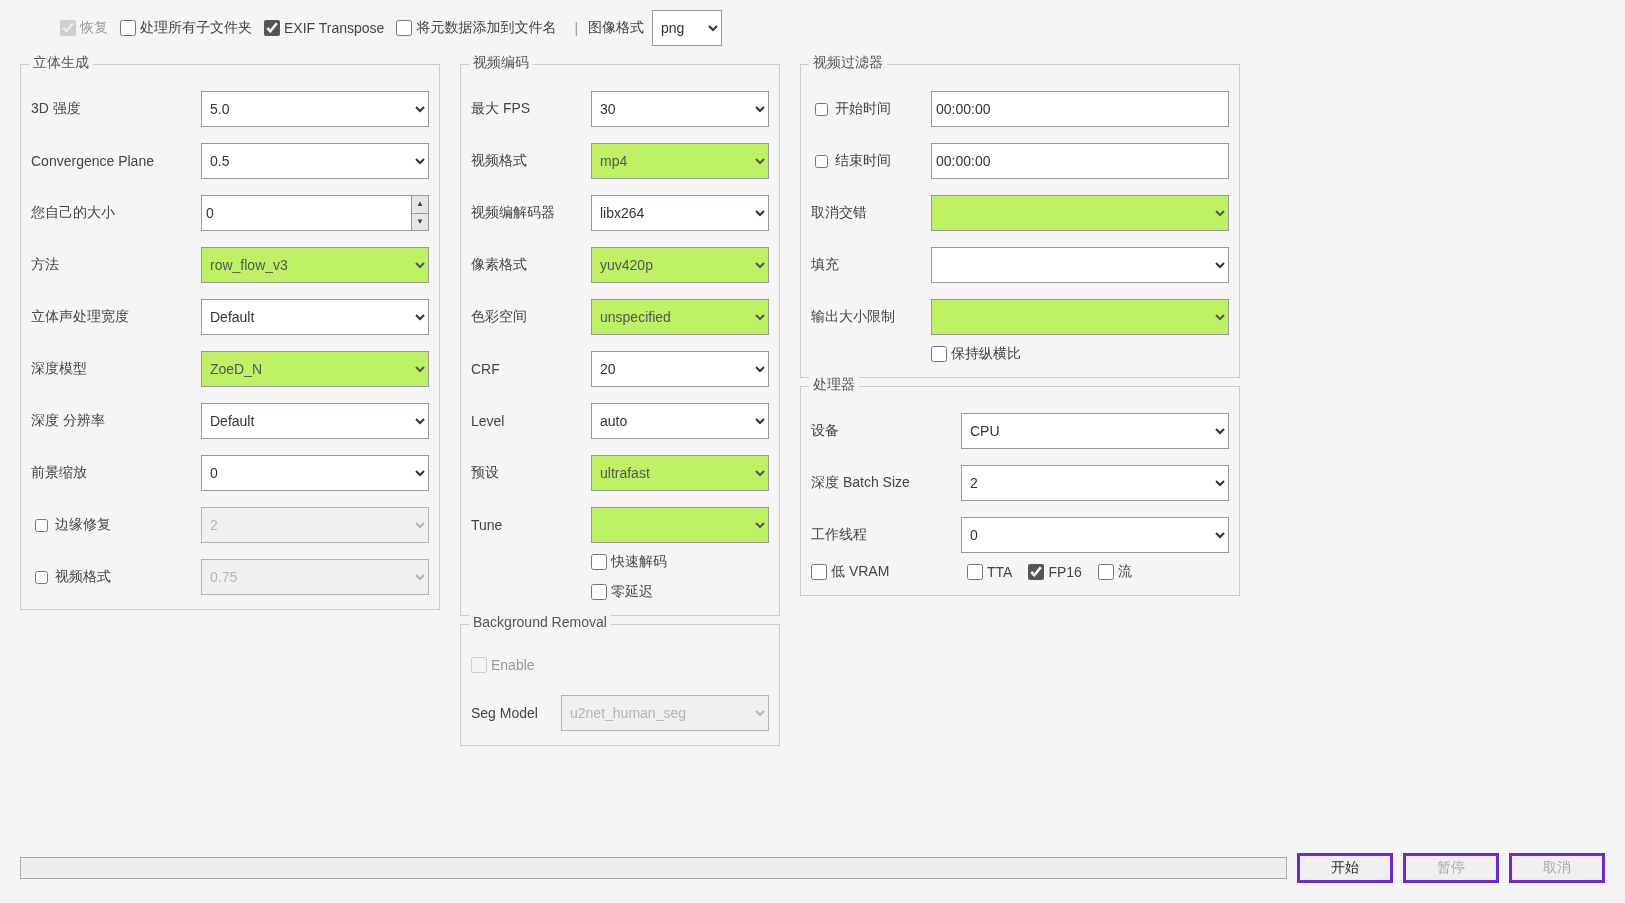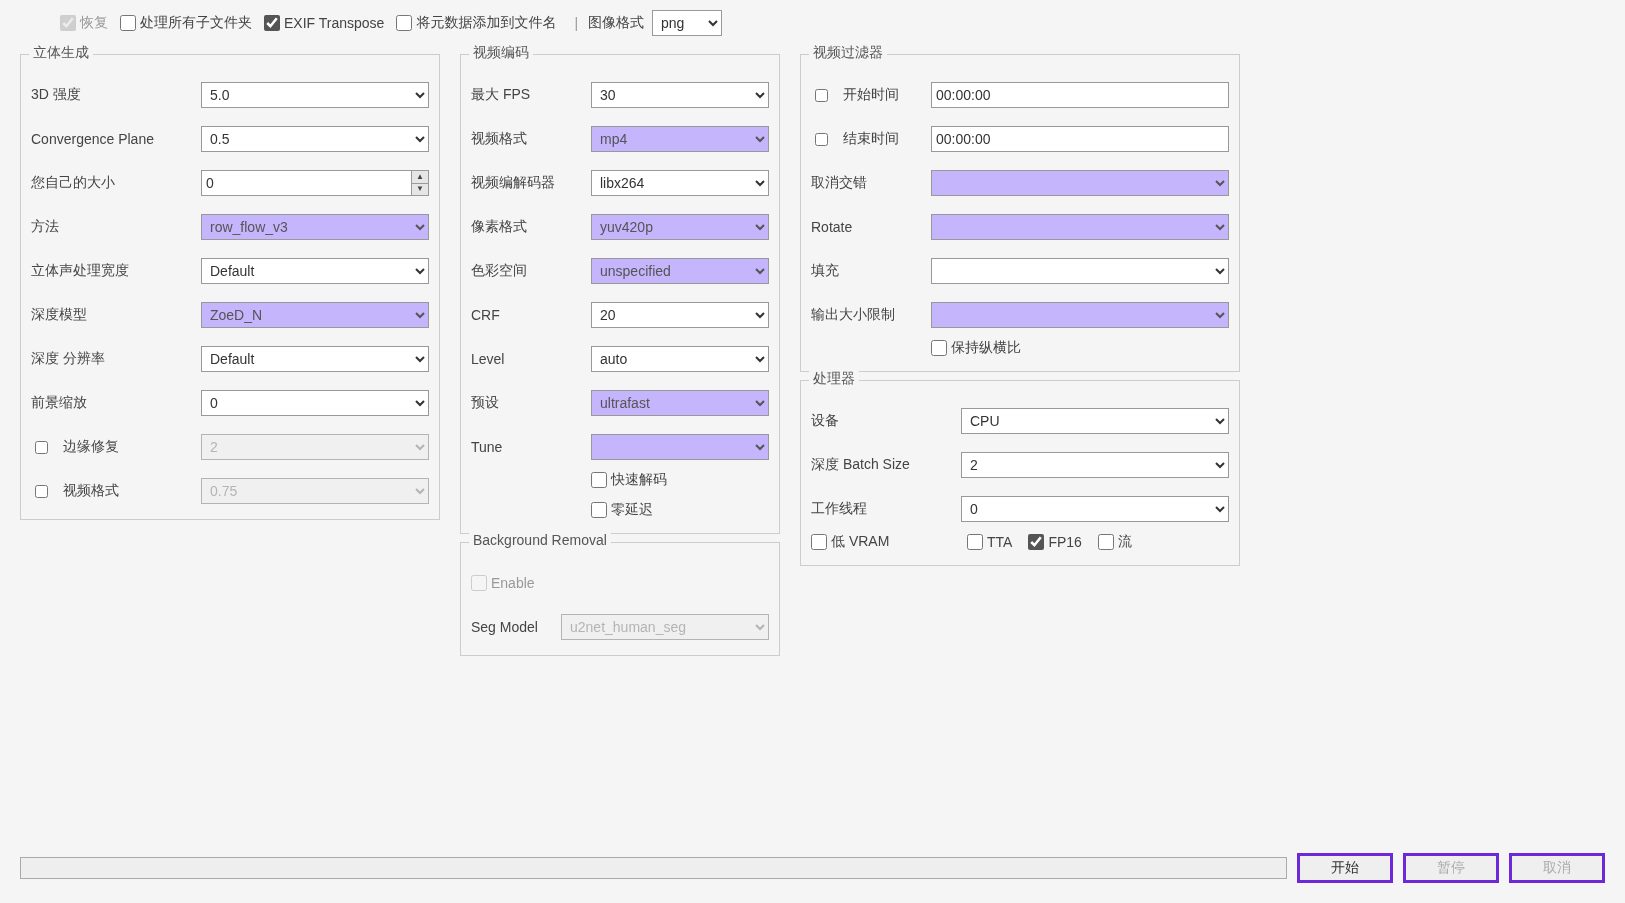--- a/index.html
+++ b/index.html
@@ -31,27 +31,27 @@
     accent-color: #555;
   }
   .cb.disabled { color: #999; }
   .divider {
     color: #999;
     margin: 0 6px;
   }
   .sel, .inp {
     border: 1px solid #999;
     background: #fff;
-    height: 26px;
+    height: 36px;
     padding: 0 4px;
     font-family: inherit;
     font-size: 14px;
     color: #333;
   }
-  .sel.grayed, .inp.grayed { background: #c4b5fd; color: #555; }
+  .sel.grayed, .inp.grayed { background: #bef264; color: #555; }
   .sel.disabled, .inp.disabled { background: #eee; color: #999; }
   
   .columns {
     display: flex;
     gap: 20px;
     padding: 0 20px;
     align-items: flex-start;
   }
   .col1 { width: 420px; }
   .col2 { width: 320px; }
@@ -104,21 +104,21 @@
     cursor: pointer;
   }
   .spinner-btns div:first-child { border-bottom: 1px solid #999; }
   
   .check-row { display: flex; align-items: center; gap: 16px; margin-top: 10px; }
   .check-row .cb { margin-right: 0; }
   
   .cb-lbl {
     display: inline-flex;
     align-items: center;
-    gap: 12px;
+    gap: 4px;
   }
   
   .bottom-bar {
     position: absolute;
     bottom: 20px;
     left: 20px;
     right: 20px;
     display: flex;
     align-items: center;
     gap: 10px;
@@ -316,24 +316,20 @@
           <input type="checkbox" style="">
           <span>结束时间</span>
         </span>
         <div class="ctrl"><input class="inp" value="00:00:00" style=""></div>
       </div>
       <div class="row">
         <span class="lbl">取消交错</span>
         <div class="ctrl"><select class="sel grayed"><option></option></select></div>
       </div>
       <div class="row">
-        <span class="lbl">Rotate</span>
-        <div class="ctrl"><select class="sel grayed"><option></option></select></div>
-      </div>
-      <div class="row">
         <span class="lbl">填充</span>
         <div class="ctrl"><select class="sel"><option></option></select></div>
       </div>
       <div class="row">
         <span class="lbl">输出大小限制</span>
         <div class="ctrl"><select class="sel grayed"><option></option></select></div>
       </div>
       <div class="check-row" style="padding-left:120px">
         <label class="cb">
           <input type="checkbox" style="">

